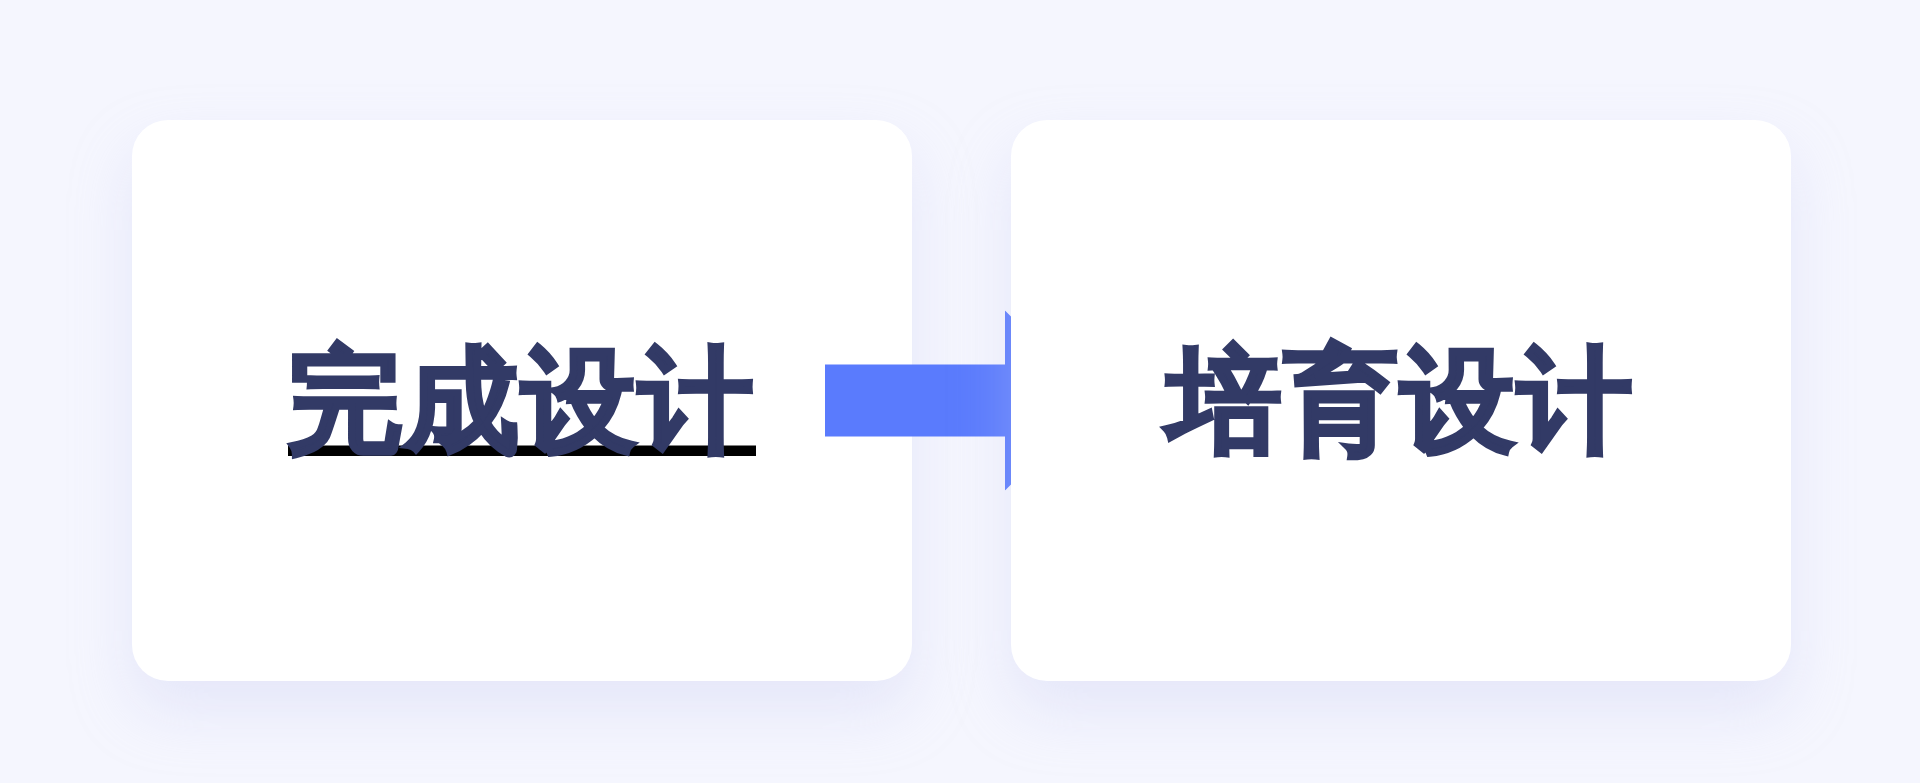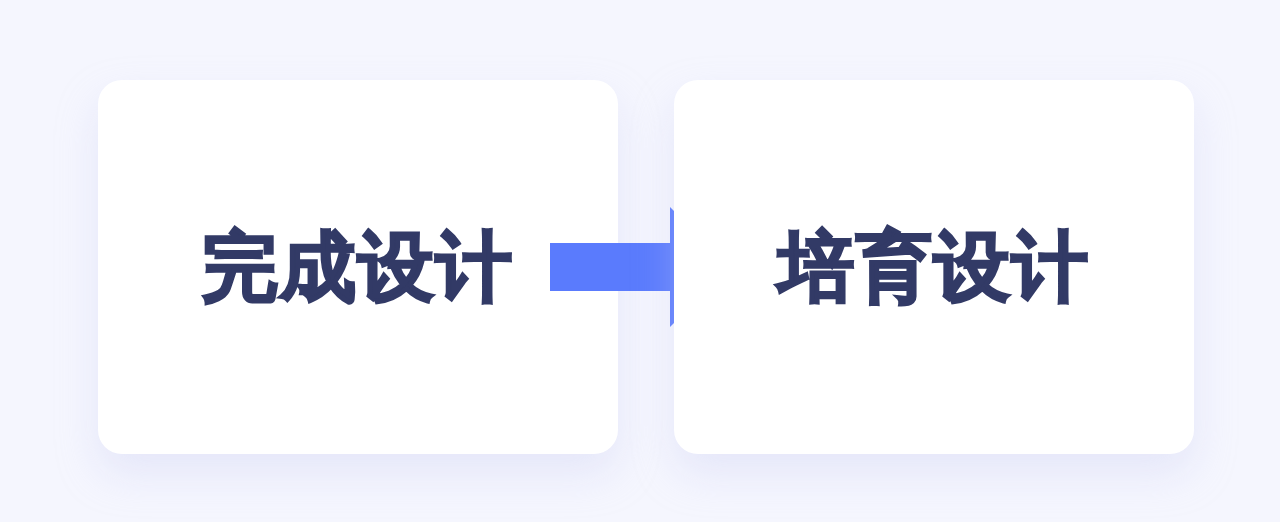--- a/index.html
+++ b/index.html
@@ -11,21 +11,21 @@
   }
   .card {
     position: absolute;
     top: 80px; width: 520px; height: 374px;
     background: #FFFFFF;
     border-radius: 24px;
     box-shadow: 0 20px 40px rgba(200, 204, 240, 0.35);
     display: flex; align-items: center; justify-content: center;
     flex-direction: column;
   }
-  .card.left { left: 98px; }
+  .card.left { left: 88px; text-decoration: underline; }
   .card.right { left: 674px; }
   .label {
     color: #323A66;
     font-weight: 900;
     font-size: 76px;
     line-height: 98px;
     letter-spacing: 2px;
     text-align: center;
     -webkit-text-stroke: 2.5px #323A66;
   }

